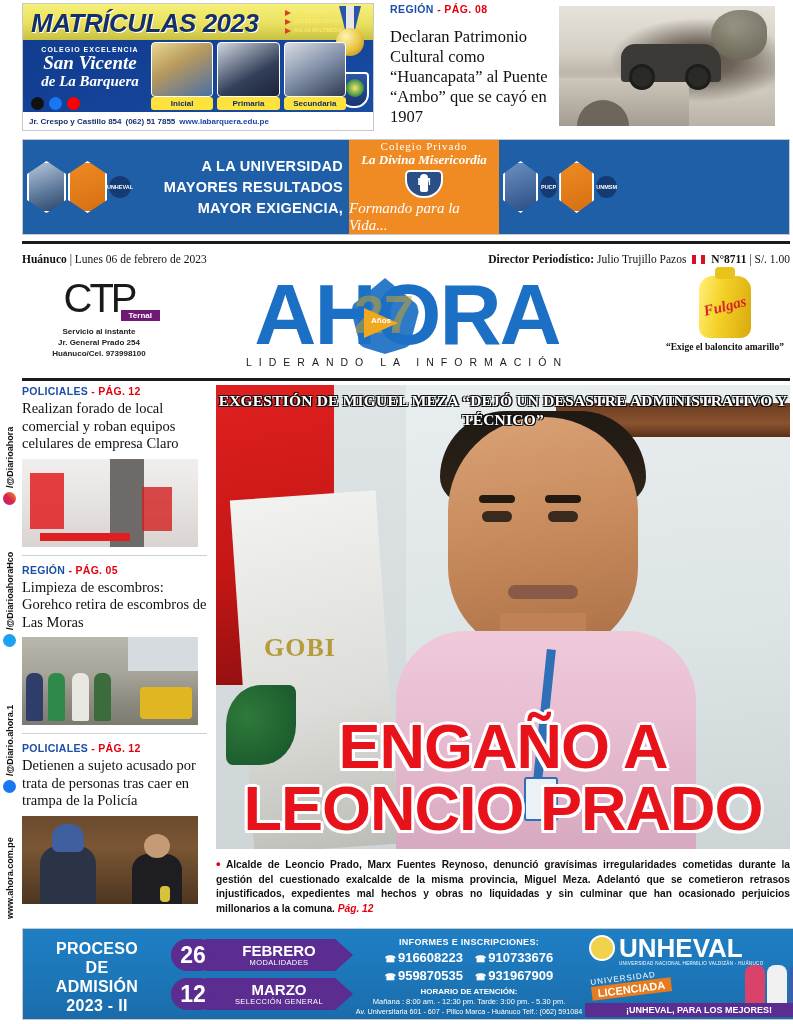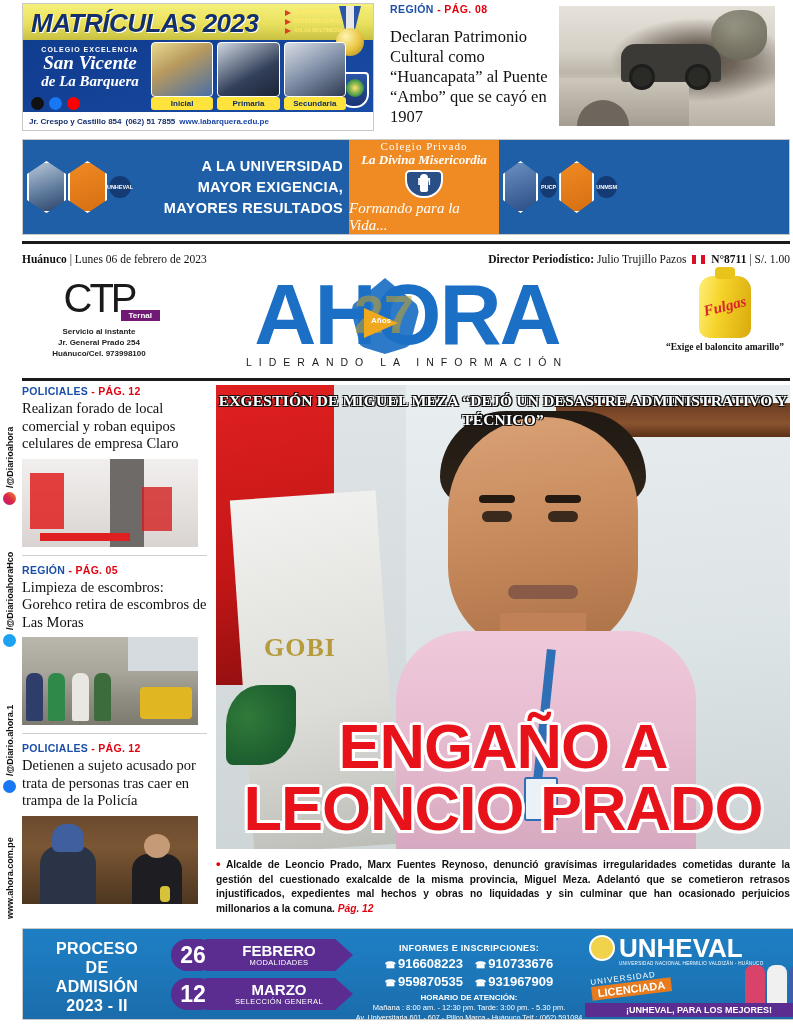--- a/index.html
+++ b/index.html
@@ -287,21 +287,21 @@
   .adb-m{ flex:0 0 182px; padding-top:10px;}
   .chev{ position:relative; height:32px; margin-bottom:7px; display:flex; align-items:center;}
   .chev .circ{ width:44px; height:32px; border-radius:16px; background:#5b2d91; color:#fff;
     font-family:"Liberation Sans",sans-serif; font-weight:bold; font-size:23px;
     display:flex; align-items:center; justify-content:center; z-index:2;}
   .chev .body{ margin-left:-10px; flex:1; height:32px; background:#5b2d91; color:#fff;
     clip-path: polygon(0 0, 88% 0, 100% 50%, 88% 100%, 0 100%);
     display:flex; flex-direction:column; align-items:center; justify-content:center;}
   .chev .body .m{ font-family:"Liberation Sans",sans-serif; font-weight:bold; font-size:15px; line-height:15px;}
   .chev .body .s{ font-family:"Liberation Sans",sans-serif; font-size:7.5px; letter-spacing:0.4px;}
-  .adb-c{ flex:0 0 232px; color:#fff; text-align:center; padding-top:14px;
+  .adb-c{ flex:0 0 232px; color:#fff; text-align:center; padding-top:8px;
     font-family:"Liberation Sans",sans-serif;}
   .adb-c .t{ font-size:9px; font-weight:bold; letter-spacing:0.3px;}
   .adb-c .phones{ display:flex; justify-content:center; gap:12px; font-size:13px; font-weight:bold; margin-top:3px;}
   .adb-c .phones span:before{ content:"\260E"; font-size:9px; margin-right:2px;}
   .adb-c .h{ font-size:8px; font-weight:bold; margin-top:4px;}
   .adb-c .hh{ font-size:7.5px; margin-top:1px;}
   .adb-c .addr{ font-size:7.2px; margin-top:1px;}
   .adb-r{ flex:1; position:relative;}
   .adb-r .logo{ position:absolute; left:4px; top:6px; display:flex; align-items:center; gap:4px;}
   .adb-r .shieldu{ width:26px; height:26px; border-radius:50%; background:#f0d34a; border:2px solid #fff;}
@@ -380,22 +380,22 @@
   </div>
 
   <div class="ad2">
     <div class="hexrow">
       <div class="hex p"></div>
       <div class="hex o"></div>
       <div class="badge-s">UNHEVAL</div>
     </div>
     <div class="ad2-t1">
       <div>A LA UNIVERSIDAD</div>
+      <div>MAYORES RESULTADOS</div>
       <div>MAYOR EXIGENCIA,</div>
-      <div>MAYORES RESULTADOS</div>
     </div>
     <div class="ad2-mid">
       <div class="cp">Colegio Privado</div>
       <div class="dm-name">La Divina Misericordia</div>
       <div class="shield">
         <b>DM</b>
           <i></i>
       </div>
       <div class="slog">Formando para la Vida...</div>
     </div>

